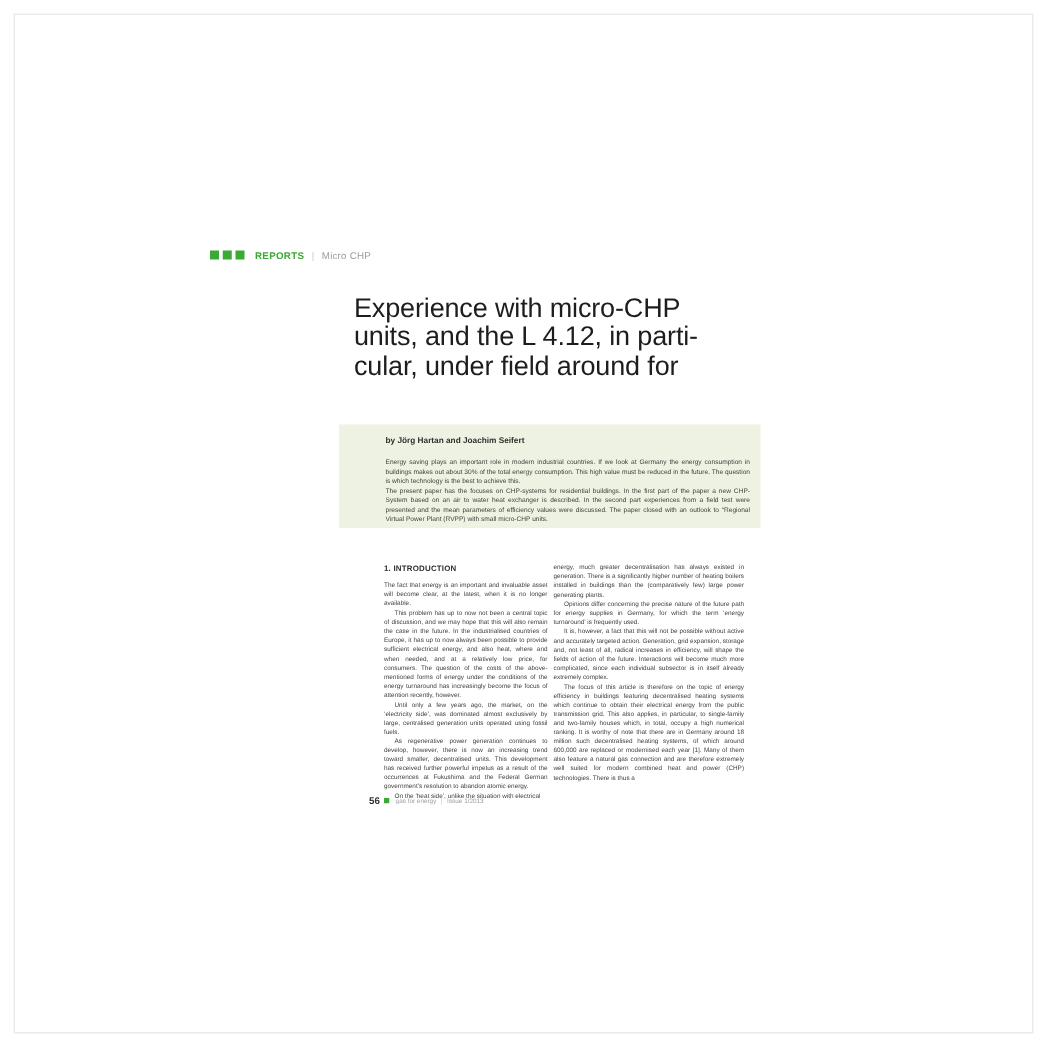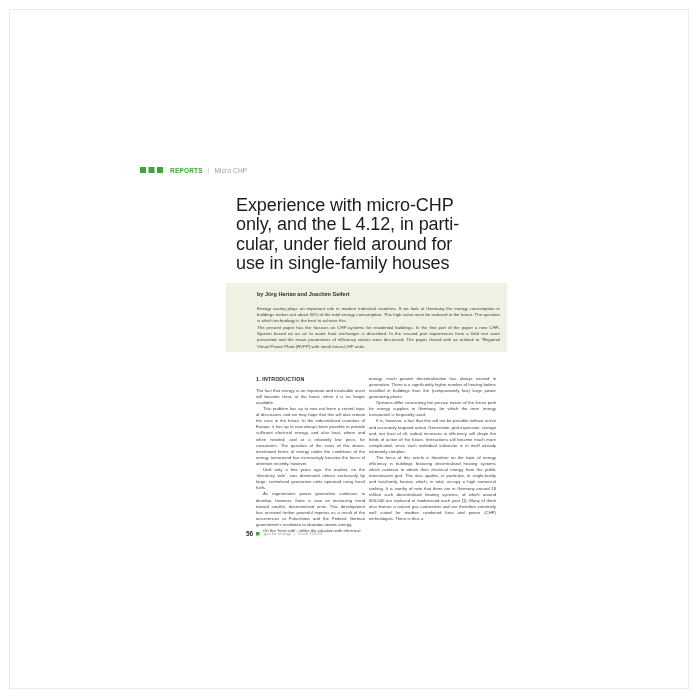--- a/index.html
+++ b/index.html
@@ -69,23 +69,22 @@
           <i></i>
         </span>
       <span class="k-section">REPORTS</span>
       <span class="k-sep">|</span>
       <span class="k-topic">Micro CHP</span>
     </div>
   </div>
 
   <div class="title">
     <div>Experience with micro-CHP</div>
-    <div>only, and the L 4.12, in parti-</div>
+    <div>units, and the L 4.12, in parti-</div>
     <div>cular, under field around for</div>
-    <div>use in single-family houses</div>
   </div>
 
   <div class="abstract-box">
     <div class="byline-wrap">
       <div class="scale-half byline">by Jörg Hartan and Joachim Seifert</div>
     </div>
     <div class="abstract-wrap">
       <div class="scale-half abstract-text">
         <p>Energy saving plays an important role in modern industrial countries. If we look at Germany the energy consumption in buildings makes out about 30% of the total energy consumption. This high value must be reduced in the future. The question is which technology is the best to achieve this.</p>
         <p>The present paper has the focuses on CHP-systems for residential buildings. In the first part of the paper a new CHP-System based on an air to water heat exchanger is described. In the second part experiences from a field test were presented and the mean parameters of efficiency values were discussed. The paper closed with an outlook to “Regional Virtual Power Plant (RVPP) with small micro-CHP units.</p>

